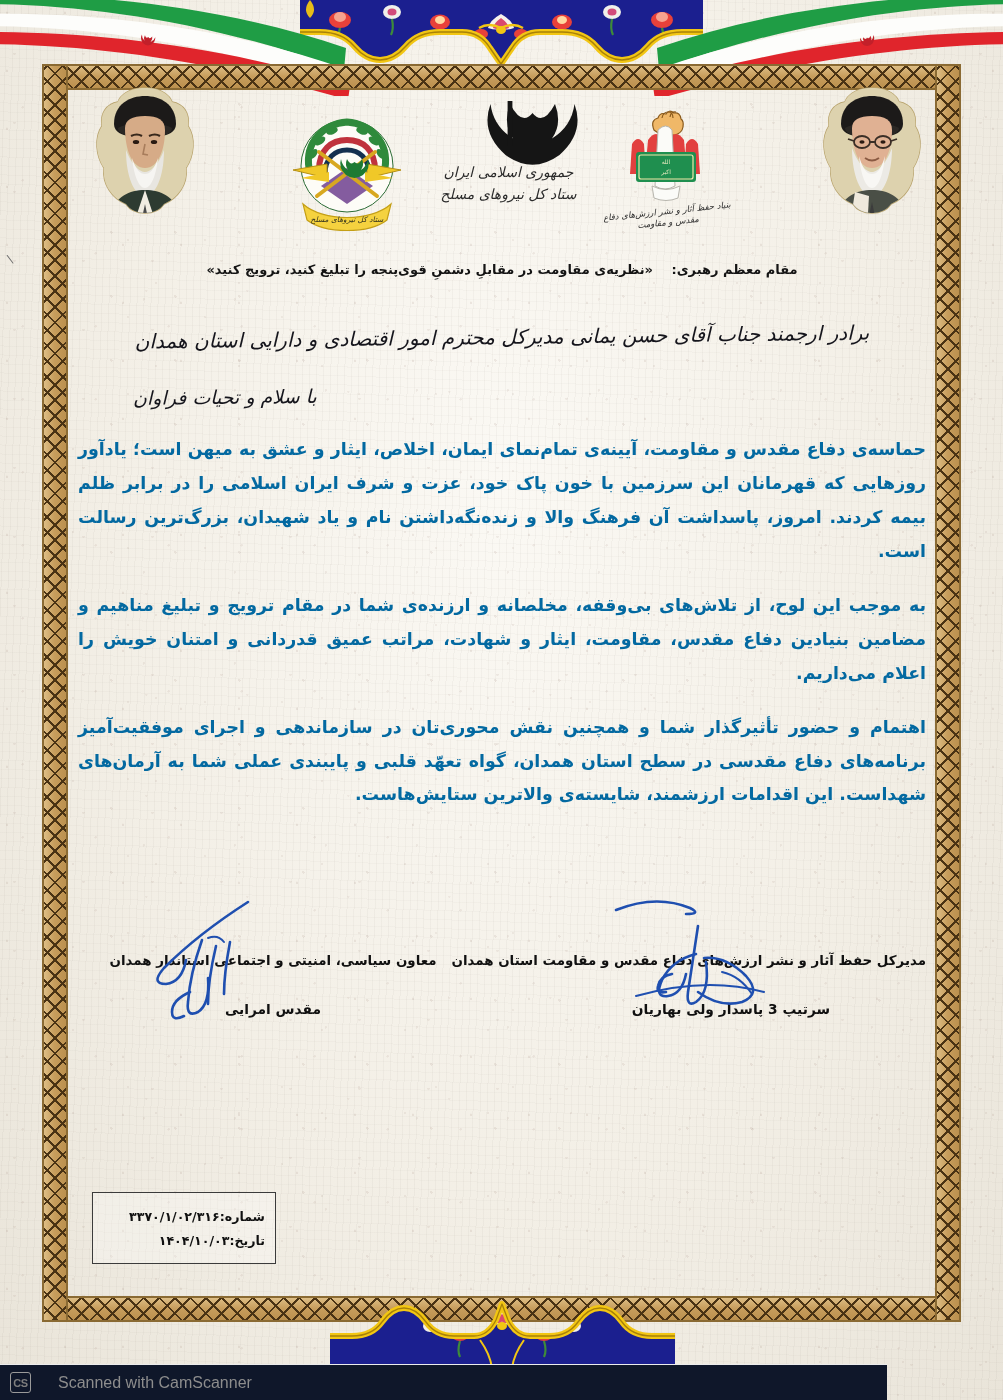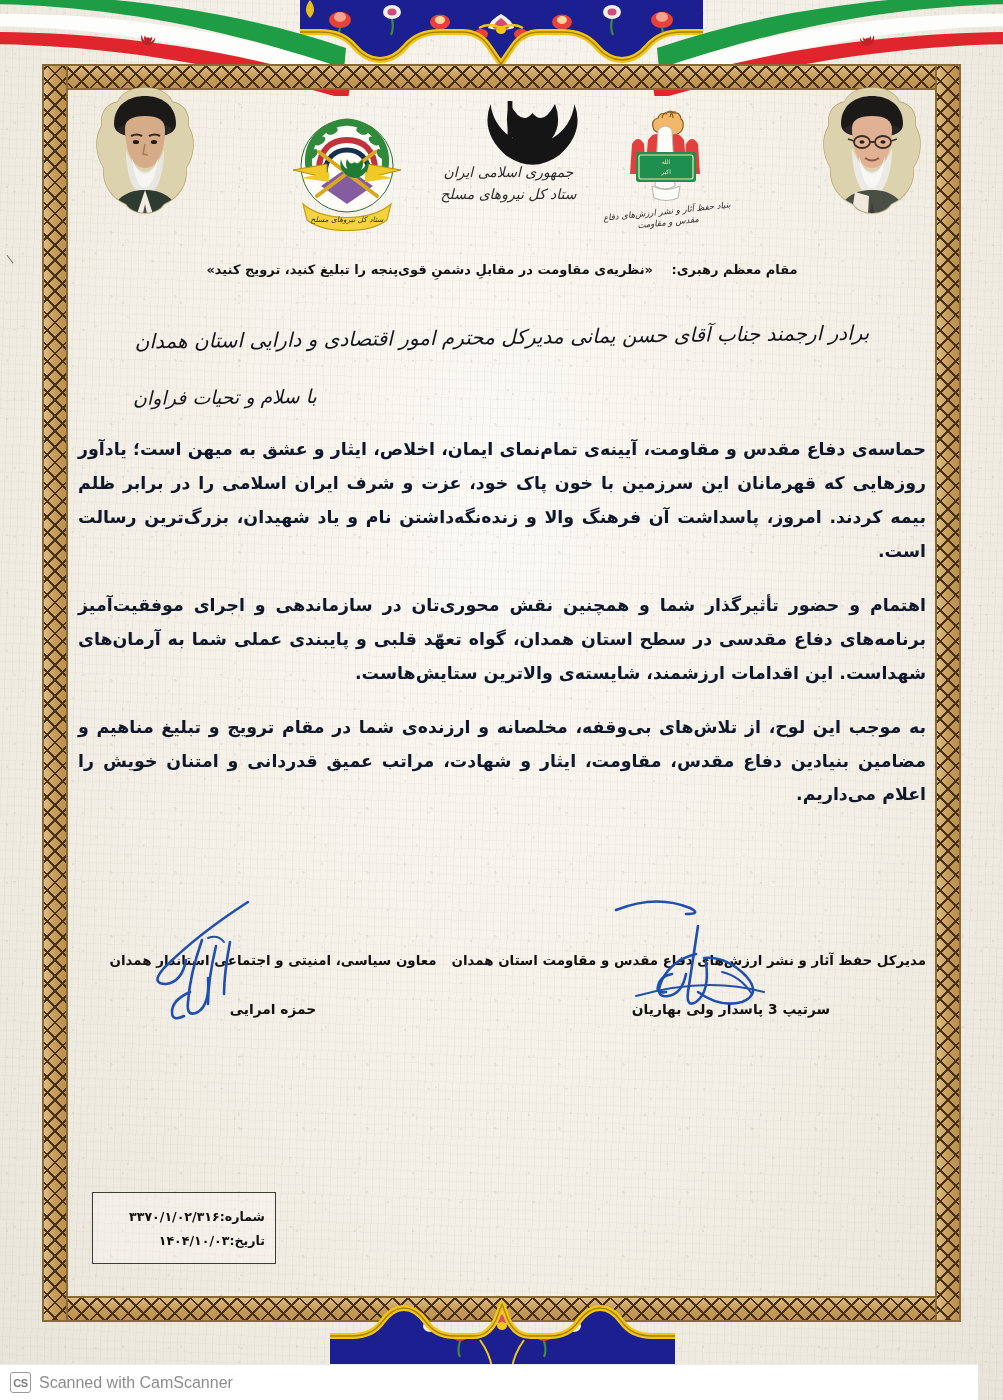--- a/index.html
+++ b/index.html
@@ -179,21 +179,21 @@
     text-align: left;
     direction: rtl;
     transform: rotate(-0.6deg);
   }
 
   .body-par {
     margin-top: 20px;
     font-size: 17.4px;
     font-weight: 700;
     line-height: 1.95;
-    color: #0f172a;
+    color: #0369a1;
     text-align: justify;
     text-align-last: right;
     letter-spacing: -0.15px;
   }
   .body-par.p1 { margin-top: 28px; }
 
   
   .sig-area {
     position: absolute;
     left: 78px; top: 952px;
@@ -240,25 +240,25 @@
     text-align: right;
     white-space: nowrap;
     letter-spacing: -0.2px;
   }
   .ref-line .rl-label { float: right; }
 
   
   .footer {
     position: absolute;
     left: 0; bottom: 0;
-    width: 978px; height: 36px;
-    background: #ffffff;
+    width: 887px; height: 36px;
+    background: #0f172a;
     display: flex;
     align-items: center;
-    gap: 8px;
+    gap: 27px;
     padding-left: 10px;
     direction: ltr;
     border-top: 1px solid #ececec;
   }
   .cs-badge {
     width: 21px; height: 21px;
     border: 1.7px solid #9a9a9a;
     border-radius: 3px;
     color: #7e7e7e;
     font-size: 11px;
@@ -553,22 +553,22 @@
     <div class="leader-quote">
       <span class="lq-label">مقام معظم رهبری:</span>
       <span>«نظریه‌ی مقاومت در مقابلِ دشمنِ قوی‌پنجه را تبلیغ کنید، ترویج کنید»</span>
     </div>
 
     <div class="addressee">برادر ارجمند جناب آقای حسن یمانی مدیرکل محترم امور اقتصادی و دارایی استان همدان</div>
 
     <div class="salutation">با سلام و تحیات فراوان</div>
 
     <p class="body-par p1">حماسه‌ی دفاع مقدس و مقاومت، آیینه‌ی تمام‌نمای ایمان، اخلاص، ایثار و عشق به میهن است؛ یادآور روزهایی که قهرمانان این سرزمین با خون پاک خود، عزت و شرف ایران اسلامی را در برابر ظلم بیمه کردند. امروز، پاسداشت آن فرهنگ والا و زنده‌نگه‌داشتن نام و یاد شهیدان، بزرگ‌ترین رسالت است.</p>
+    <p class="body-par">به موجب این لوح، از تلاش‌های بی‌وقفه، مخلصانه و ارزنده‌ی شما در مقام ترویج و تبلیغ مناهیم و مضامین بنیادین دفاع مقدس، مقاومت، ایثار و شهادت، مراتب عمیق قدردانی و امتنان خویش را اعلام می‌داریم.</p>
     <p class="body-par">اهتمام و حضور تأثیرگذار شما و همچنین نقش محوری‌تان در سازماندهی و اجرای موفقیت‌آمیز برنامه‌های دفاع مقدسی در سطح استان همدان، گواه تعهّد قلبی و پایبندی عملی شما به آرمان‌های شهداست. این اقدامات ارزشمند، شایسته‌ی والاترین ستایش‌هاست.</p>
-    <p class="body-par">به موجب این لوح، از تلاش‌های بی‌وقفه، مخلصانه و ارزنده‌ی شما در مقام ترویج و تبلیغ مناهیم و مضامین بنیادین دفاع مقدس، مقاومت، ایثار و شهادت، مراتب عمیق قدردانی و امتنان خویش را اعلام می‌داریم.</p>
   </div>
 
   <div class="sig-area">
     <div class="sig-cols">
 
       <div class="sig-col">
         <div class="sig-title">مدیرکل حفظ آثار و نشر ارزش‌های دفاع مقدس و مقاومت استان همدان</div>
         <div class="sig-name">سرتیپ 3 پاسدار ولی بهاریان</div>
         <svg class="ink" style="left:40px; top:-54px;" width="230" height="130" viewBox="0 0 230 130">
           <g fill="none" stroke="#1f4fb0" stroke-width="2.6" stroke-linecap="round" stroke-linejoin="round">
@@ -578,21 +578,21 @@
             <path d="M96,76 q-12,2 -14,12 q-2,8 8,6"></path>
             <path d="M128,60 q22,-2 42,18 q16,18 -4,26 q-22,6 -44,-10"></path>
             <path d="M60,98 q70,-20 128,-4" stroke-width="2"></path>
             <path d="M146,74 q18,4 30,22" stroke-width="2"></path>
           </g>
         </svg>
       </div>
 
       <div class="sig-col">
         <div class="sig-title">معاون سیاسی، امنیتی و اجتماعی استاندار همدان</div>
-        <div class="sig-name">حمزه امرایی</div>
+        <div class="sig-name">مقدس امرایی</div>
         <svg class="ink" style="left:46px; top:-56px;" width="190" height="130" viewBox="0 0 190 130">
           <g fill="none" stroke="#1f4fb0" stroke-width="2.6" stroke-linecap="round" stroke-linejoin="round">
             <path d="M124,6 q-50,32 -84,66 q-14,16 2,16 q16,-2 20,-24"></path>
             <path d="M78,44 q-12,34 -14,62 q-2,16 10,10 q12,-8 10,-34"></path>
             <path d="M92,50 q-8,34 -8,58"></path>
             <path d="M106,46 q-6,32 -6,52"></path>
             <path d="M66,96 q-18,8 -18,20 q0,10 12,4"></path>
             <path d="M84,42 q10,-4 16,4" stroke-width="2"></path>
           </g>
         </svg>

